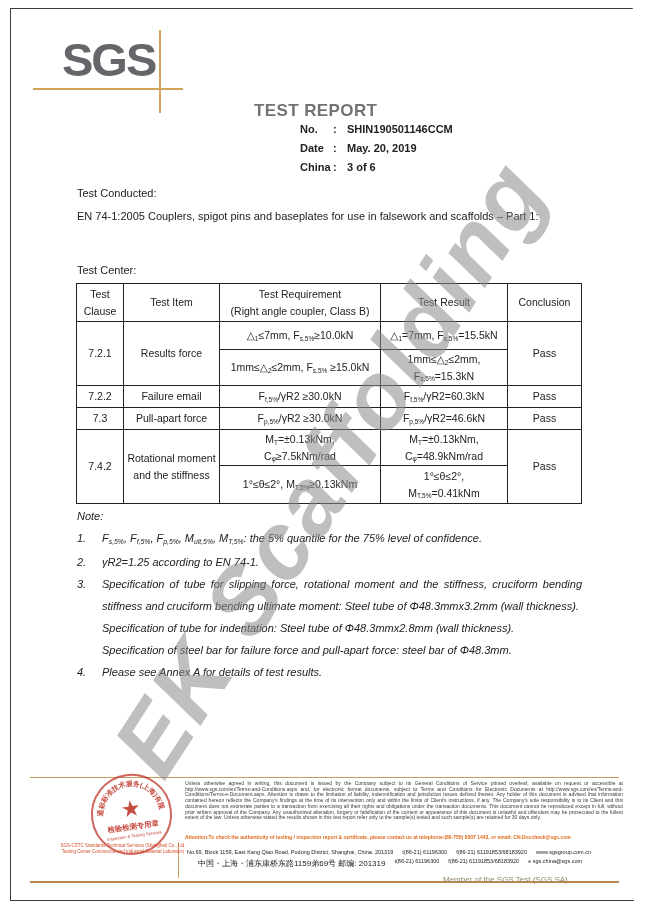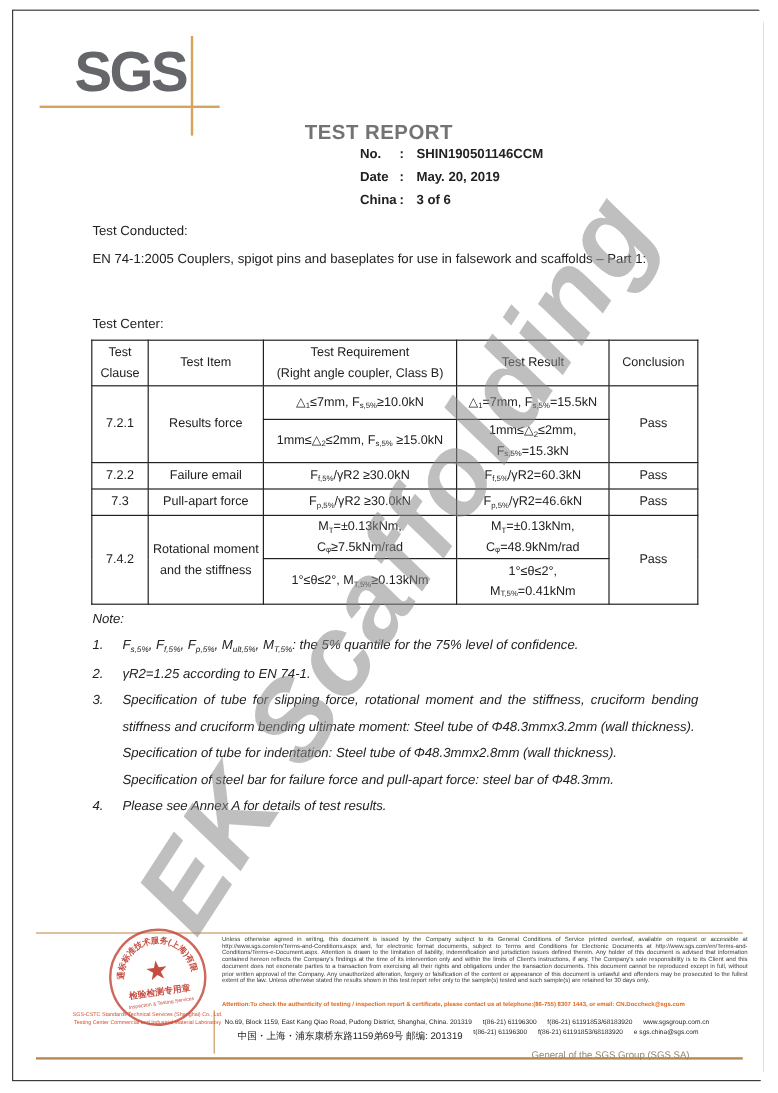--- a/index.html
+++ b/index.html
@@ -180,21 +180,21 @@
   </div>
   <div class="addr-cn">
     <span>中国・上海・浦东康桥东路1159弟69号  邮编: 201319</span>
     <span class="small">t(86-21) 61196300</span>
     <span class="small">f(86-21) 61191853/68183920</span>
     <span class="small">e sgs.china@sgs.com</span>
   </div>
 
   <div class="f-vline"></div>
   <div class="f-bottom-line"></div>
-  <div class="member">General of the SGS Group (SGS SA)</div>
+  <div class="member">Member of the SGS Test (SGS SA)</div>
 
   <svg class="stamp" viewBox="0 0 100 100" width="112" height="92">
     <circle cx="50" cy="46" r="43" fill="none" stroke="#c0392b" stroke-width="2.2" opacity="0.85"></circle>
     <defs>
       <path id="ringPath" d="M 19,46 A 31,31 0 1 1 81,46" fill="none"></path>
     </defs>
     <text font-size="7.5" fill="#c0392b" font-weight="bold">
       <textPath href="#ringPath" startOffset="2">通标标准技术服务(上海)有限公司</textPath>
     </text>
     <text x="50" y="48" text-anchor="middle" font-size="24" fill="#c0392b">★</text>

